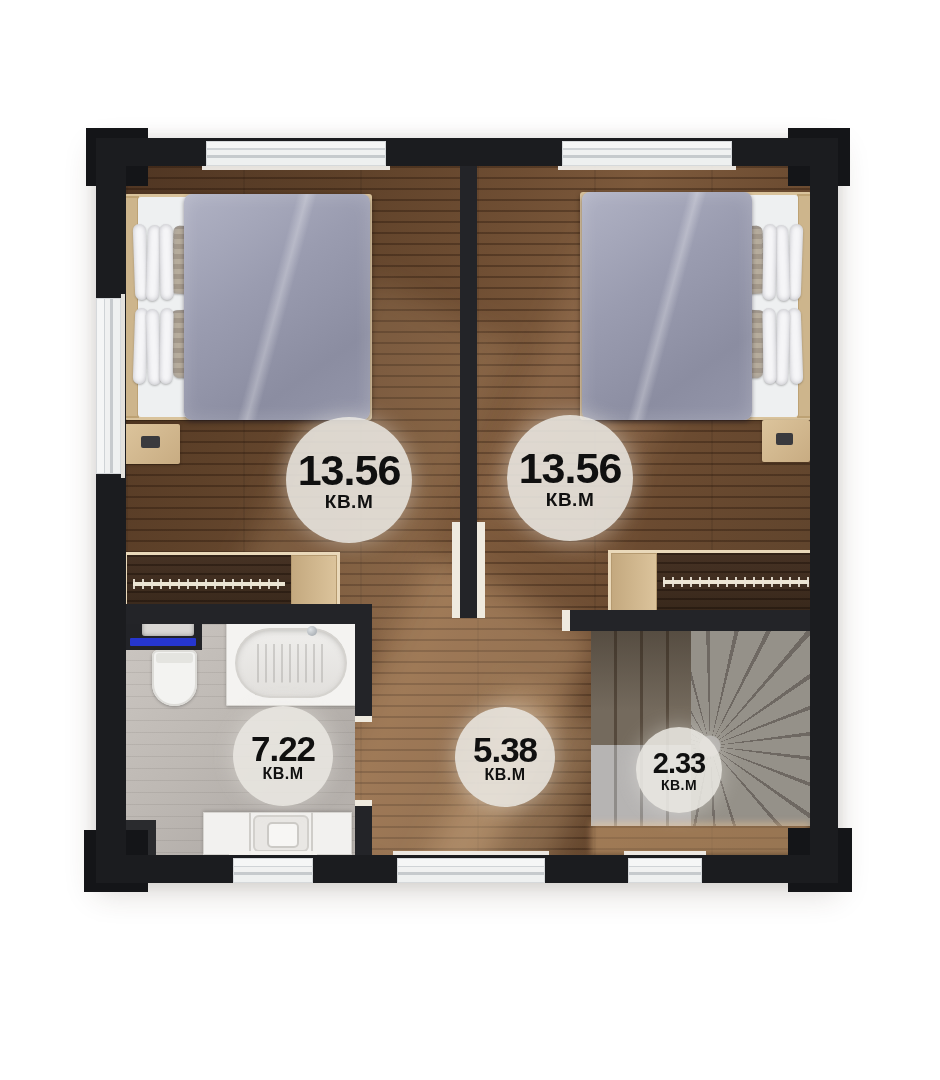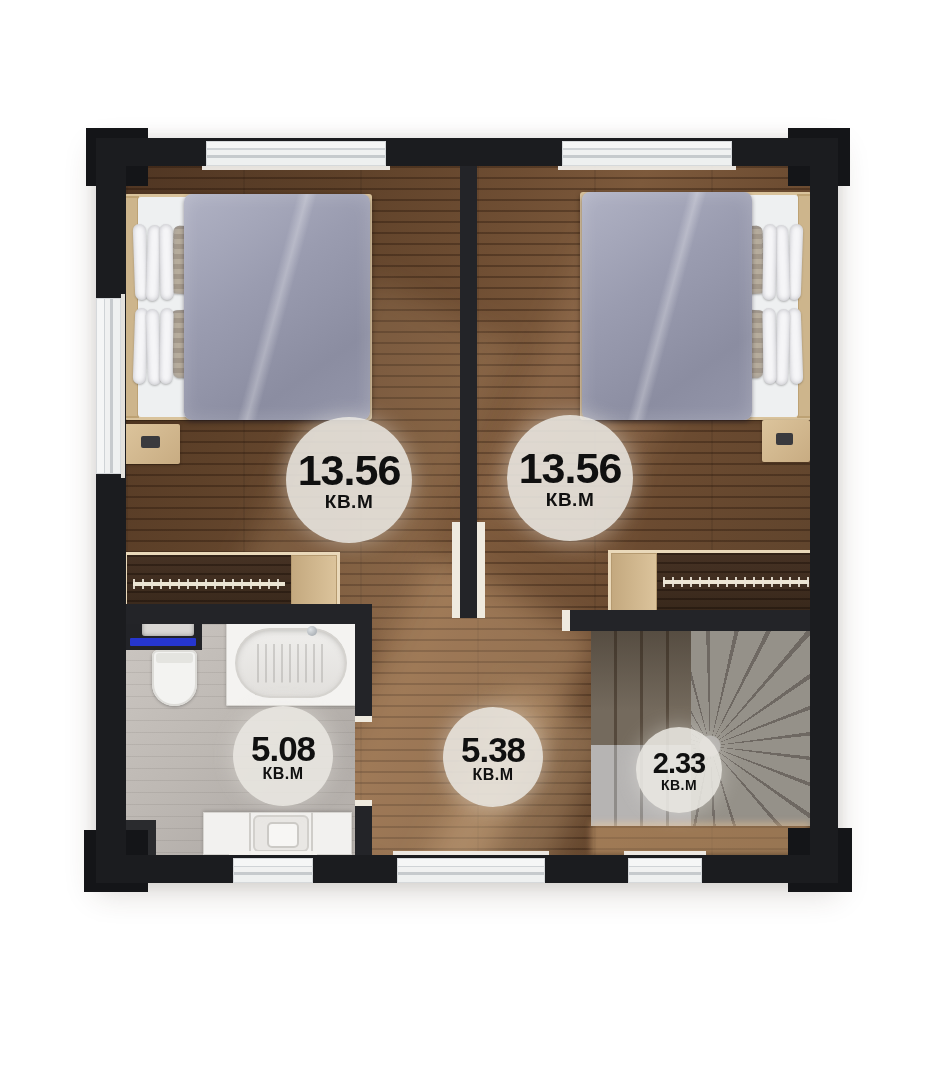--- a/index.html
+++ b/index.html
@@ -218,23 +218,23 @@
 
 <div class="abs badge big" style="left:286px;top:417px;">
   <div class="num">13.56</div>
   <div class="unit">КВ.М</div>
 </div>
 <div class="abs badge big" style="left:507px;top:415px;">
   <div class="num">13.56</div>
   <div class="unit">КВ.М</div>
 </div>
 <div class="abs badge mid" style="left:233px;top:706px;">
-  <div class="num">5.08</div>
-  <div class="unit">КВ.М</div>
-</div>
-<div class="abs badge mid" style="left:443px;top:707px;">
+  <div class="num">7.22</div>
+  <div class="unit">КВ.М</div>
+</div>
+<div class="abs badge mid" style="left:455px;top:707px;">
   <div class="num">5.38</div>
   <div class="unit">КВ.М</div>
 </div>
 <div class="abs badge sml" style="left:636px;top:727px;">
   <div class="num">2.33</div>
   <div class="unit">КВ.М</div>
 </div>
 
 </body></html>

